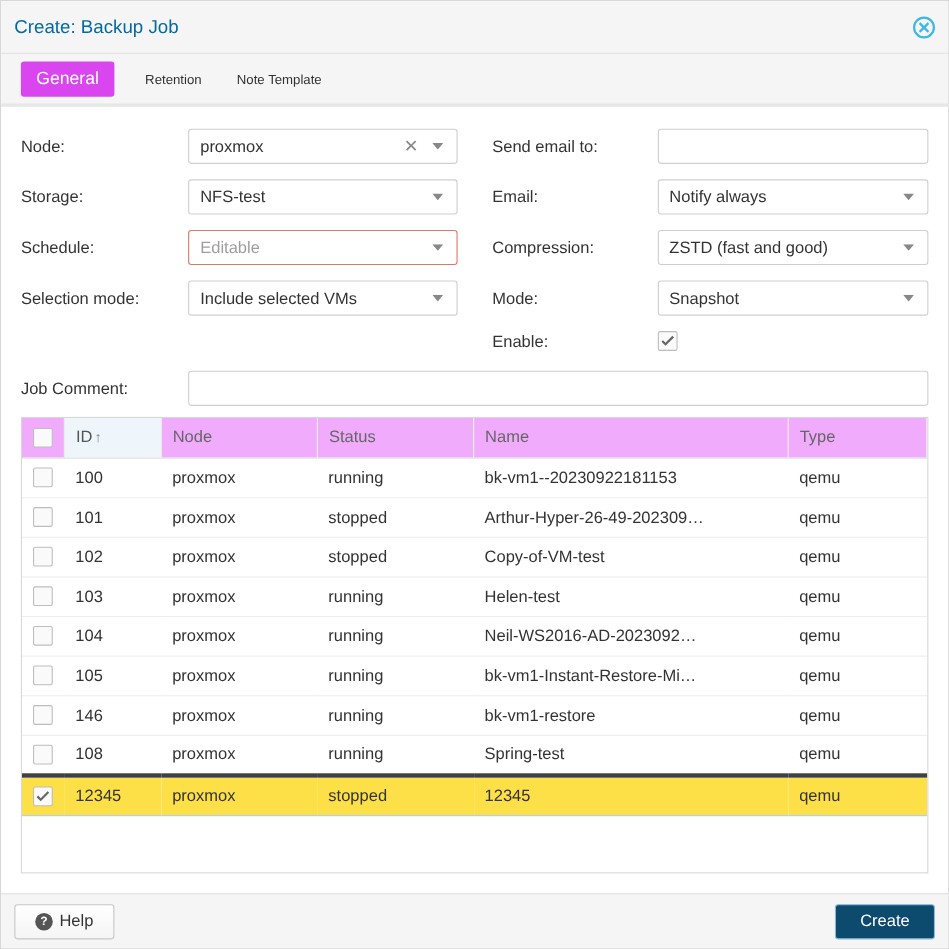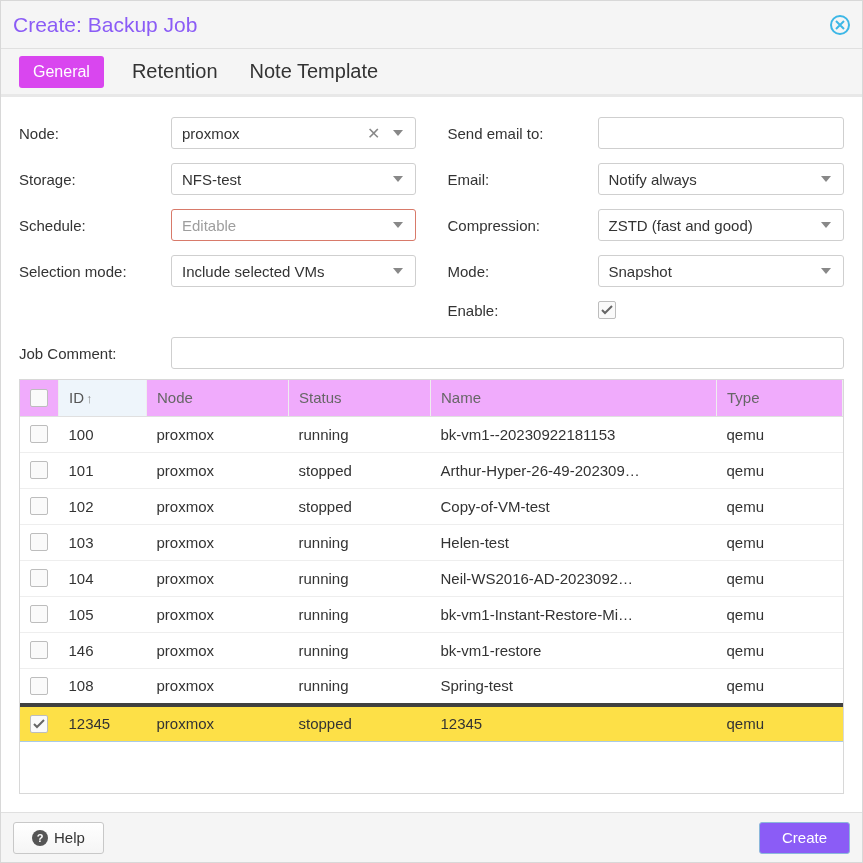--- a/index.html
+++ b/index.html
@@ -21,22 +21,22 @@
   }
   .titlebar {
     background: #f5f5f5;
     border-bottom: 1px solid #e0e0e0;
     display: flex; align-items: center;
     justify-content: space-between;
     padding: 0 12px;
     height: 48px;
   }
   .titlebar .title {
-    color: #8b5cf6;
-    font-size: 21px;
+    color: #0369a1;
+    font-size: 17px;
     text-align: center;
   }
   .titlebar .close {
     width: 20px; height: 20px;
     border: 2px solid #3db7e6;
     border-radius: 50%;
     display: flex; align-items: center; justify-content: center;
     cursor: pointer;
     color: #3db7e6;
   }
@@ -45,21 +45,21 @@
     display: flex; gap: 24px;
     padding: 0 18px;
     background: #f5f5f5;
     height: 48px;
     align-items: center;
     border-bottom: 3px solid #e8e8e8;
     position: relative;
   }
   .tab {
     color: #333;
-    font-size: 20px;
+    font-size: 12px;
     padding: 10px 4px;
     cursor: pointer;
   }
   .tab.active {
     background: #d946ef;
     color: #fff;
     padding: 7px 14px;
     border-radius: 3px;
     font-size: 16px;
   }
@@ -190,21 +190,21 @@
     padding: 0 18px;
     border-radius: 3px;
     border: 1px solid #c8c8c8;
     background: linear-gradient(#fff, #f5f5f5);
     cursor: pointer;
     display: flex; align-items: center; gap: 6px;
     font-size: 15px;
     color: #333;
   }
   .btn.primary {
-    background: #8b5cf6;
+    background: #0c4a6e;
     border: 1px solid #8bb8db;
     color: #fff;
     padding: 0 22px;
   }
   .help-icon {
     width: 16px; height: 16px; border-radius: 50%;
     background: #555; color: #fff;
     font-size: 11px; font-weight: bold;
     display: flex; align-items: center; justify-content: center;
   }

